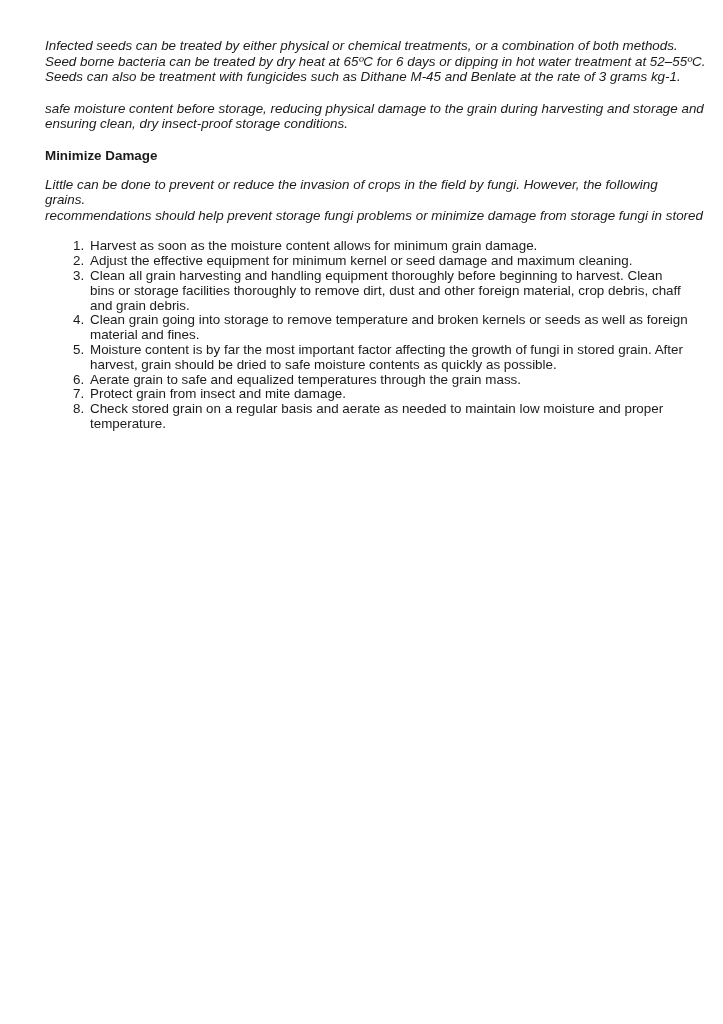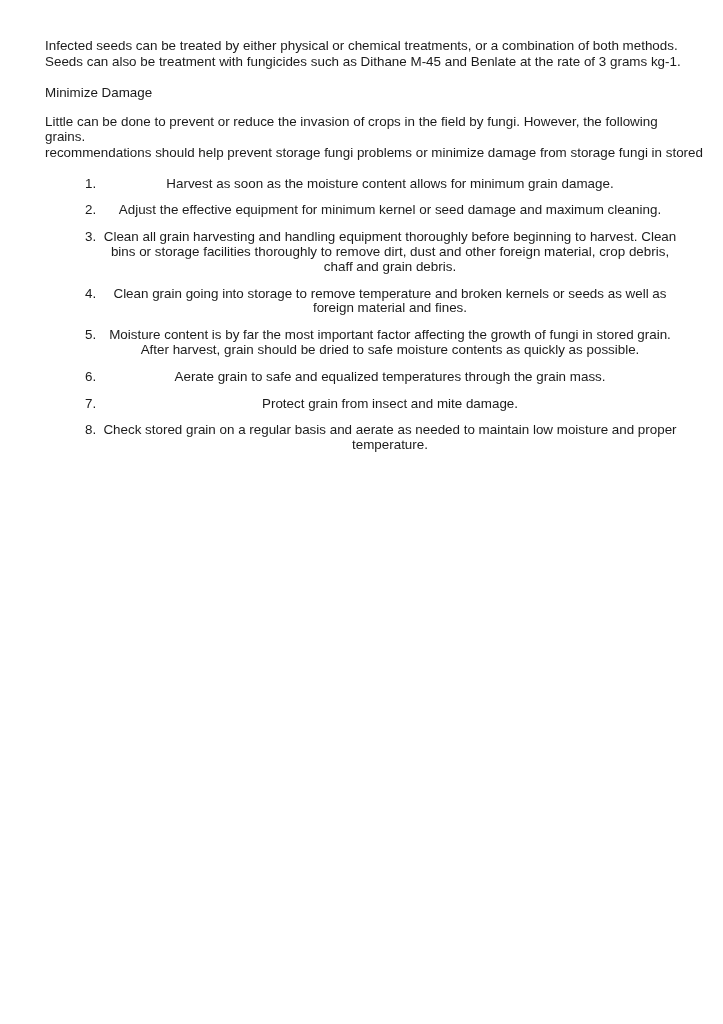--- a/index.html
+++ b/index.html
@@ -21,50 +21,53 @@
     top: 38px;
     width: 645px;
   }
   .para {
     font-size: 13.4px;
     line-height: 15.6px;
     margin: 0 0 16px 0;
   }
   .line {
     white-space: nowrap;
+    font-style: italic;
   }
   .heading {
     font-size: 13.4px;
     line-height: 15.6px;
-    font-weight: normal;
+    font-weight: bold;
     margin: 0 0 13px 0;
   }
   ol.rec-list {
     margin: 0;
     padding: 0 0 0 43px;
     font-size: 13.4px;
     line-height: 14.8px;
   }
   ol.rec-list li {
-    margin: 12px;
+    margin: 0;
     padding-left: 2px;
-    text-align: center;
   }
 </style>
 </head>
 <body>
 
 <div class="page">
 
   <p class="para">
     <span class="line" style="display:block">Infected seeds can be treated by either physical or chemical treatments, or a combination of both methods.</span>
+    <span class="line" style="display:block">Seed borne bacteria can be treated by dry heat at 65ºC for 6 days or dipping in hot water treatment at 52–55ºC.</span>
     <span class="line" style="display:block">Seeds can also be treatment with fungicides such as Dithane M-45 and Benlate at the rate of 3 grams kg-1.</span>
   </p>
 
   <p class="para">
+    <span class="line" style="display:block">safe moisture content before storage, reducing physical damage to the grain during harvesting and storage and</span>
+    <span class="line" style="display:block">ensuring clean, dry insect-proof storage conditions.</span>
   </p>
 
   <h3 class="heading">Minimize Damage</h3>
 
   <p class="para">
     <span class="line" style="display:block">Little can be done to prevent or reduce the invasion of crops in the field by fungi. However, the following</span>
     <span class="line" style="display:block">grains.</span>
     <span class="line" style="display:block">recommendations should help prevent storage fungi problems or minimize damage from storage fungi in stored</span>
   </p>
 

